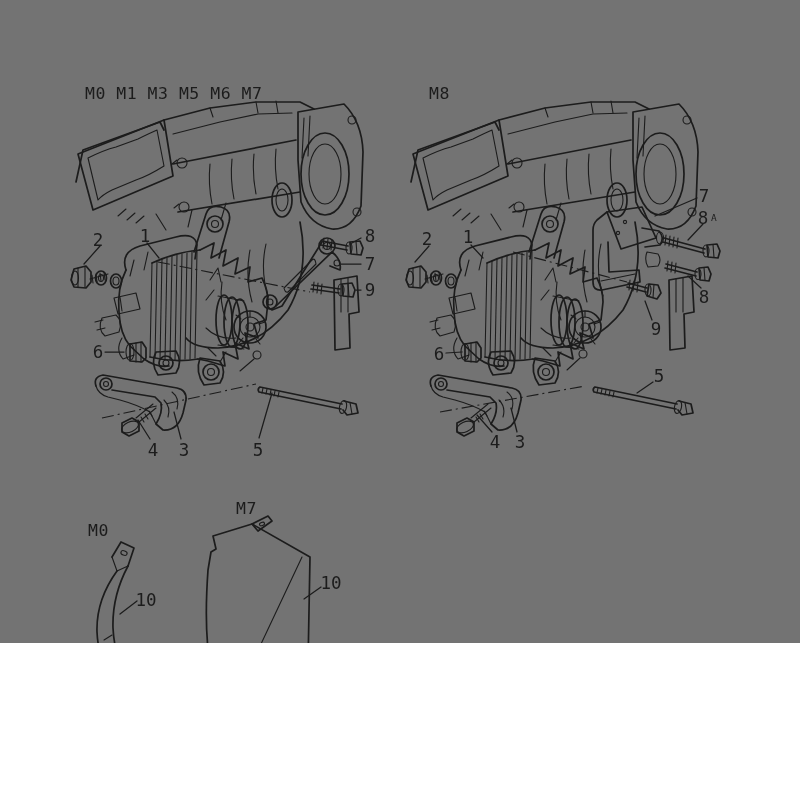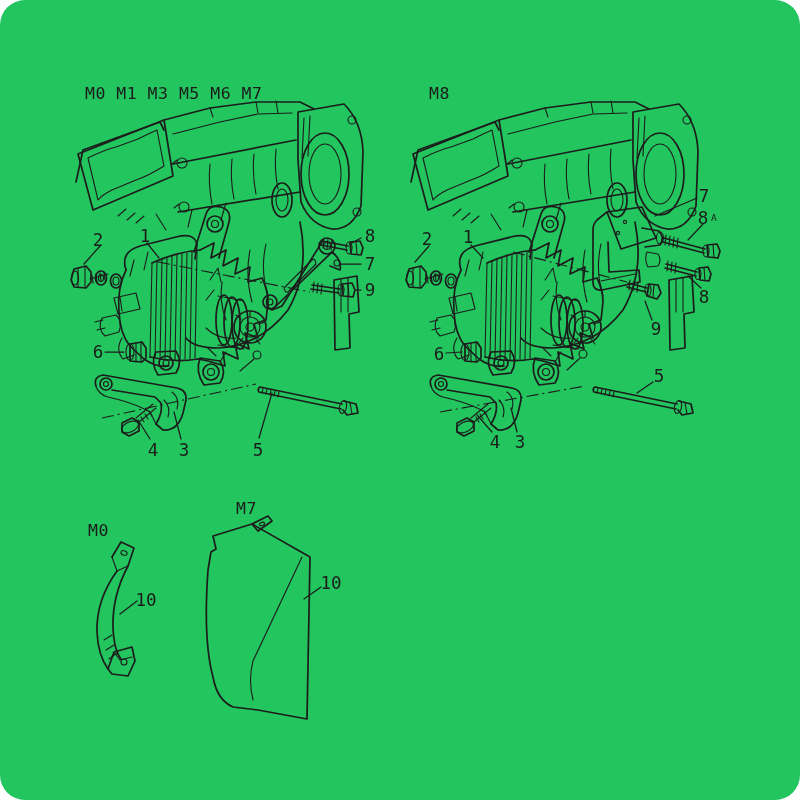--- a/index.html
+++ b/index.html
@@ -1,17 +1,17 @@
 <!DOCTYPE html>
 <html><head>
 <meta charset="utf-8">
 <style>
   html,body{margin:0;padding:0;background:#ffffff;}
-  .canvas{position:relative;width:800px;height:800px;background:#22c55e;overflow:hidden;
-          font-family:"DejaVu Sans Mono","Liberation Mono",monospace;border-radius:25px;}
+  .canvas{position:relative;width:800px;height:643px;background:#737373;overflow:hidden;
+          font-family:"DejaVu Sans Mono","Liberation Mono",monospace;}
   svg{position:absolute;left:0;top:0;}
   svg .ln{stroke:#1c1c1c;fill:none;stroke-width:1.7;stroke-linecap:round;stroke-linejoin:round;}
   svg .thin{stroke-width:1.1;}
   svg .rib{stroke-width:1.05;}
   svg .leader{stroke:#1c1c1c;fill:none;stroke-width:1.25;stroke-linecap:round;}
   svg .axis{stroke:#1c1c1c;fill:none;stroke-width:1.1;stroke-dasharray:12 4 2 4;}
   svg text{fill:#1c1c1c;stroke:none;font-family:"DejaVu Sans Mono","Liberation Mono",monospace;}
   .hdr{font-size:16.5px;letter-spacing:.5px;}
   .callout{font-size:17.5px;text-anchor:middle;}
   .callout-sm{font-size:9.5px;}

